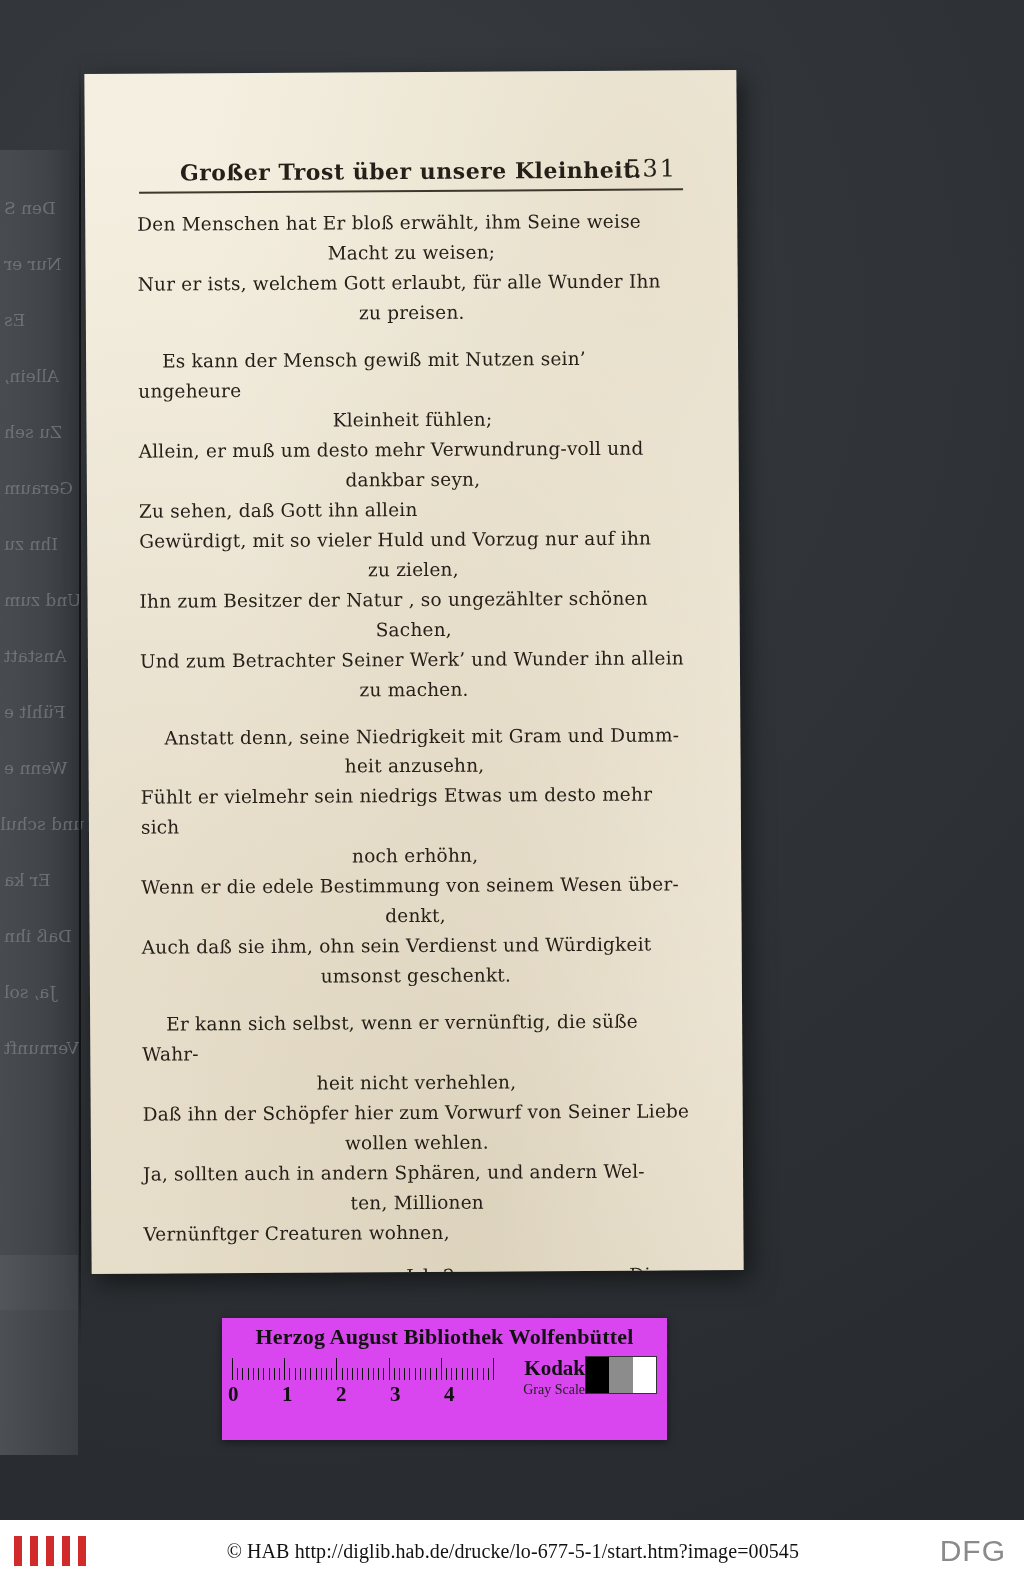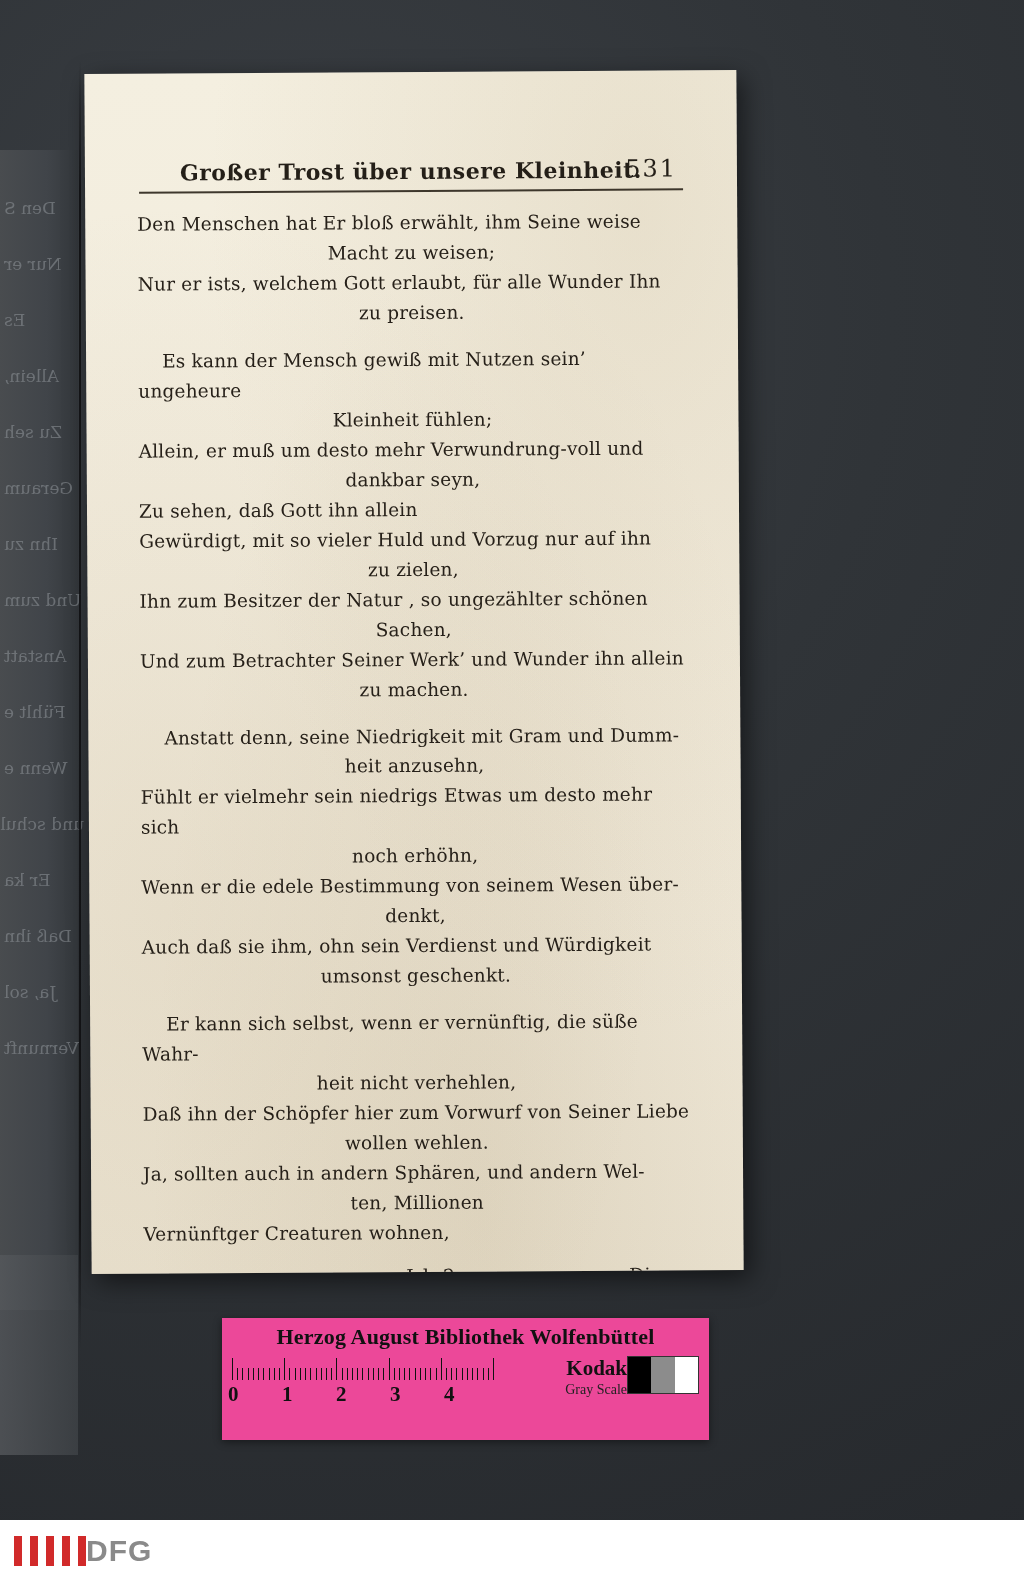--- a/index.html
+++ b/index.html
@@ -160,23 +160,23 @@
     font-family: "DejaVu Serif", serif;
     font-size: 19px;
     color: #262019;
   }
 
   
   .target {
     position: absolute;
     left: 222px;
     top: 1318px;
-    width: 487px;
+    width: 445px;
     height: 122px;
-    background: #ec4899;
+    background: #d946ef;
     box-shadow: 0 2px 8px rgba(0,0,0,0.45);
   }
   .target-title {
     text-align: center;
     font-family: "Liberation Serif", serif;
     font-weight: bold;
     font-size: 22px;
     color: #111;
     padding-top: 6px;
     letter-spacing: 0.2px;
@@ -266,21 +266,21 @@
     flex: 1;
     text-align: center;
     font-family: "Liberation Serif", serif;
     font-size: 20px;
     color: #111;
     letter-spacing: 0.1px;
   }
   .dfg {
     margin-right: 18px;
     font-family: "Liberation Sans", sans-serif;
-    font-weight: bold;
+    font-weight: normal;
     font-size: 30px;
     letter-spacing: 1px;
     color: #8a8a8a;
   }
 </style>
 </head>
 <body>
 
 <div class="scan-bg"></div>
 <div class="left-page"></div>
@@ -448,14 +448,15 @@
     <i style="background:#d12a2a"></i>
     <i style="background:#ffffff"></i>
     <i style="background:#d12a2a"></i>
     <i style="background:#ffffff"></i>
     <i style="background:#d12a2a"></i>
     <i style="background:#ffffff"></i>
     <i style="background:#d12a2a"></i>
     <i style="background:#ffffff"></i>
     <i style="background:#d12a2a"></i>
   </div>
+  <div class="credit">© HAB http://diglib.hab.de/drucke/lo-677-5-1/start.htm?image=00545</div>
   <div class="dfg">DFG</div>
 </div>
 
 </body></html>

